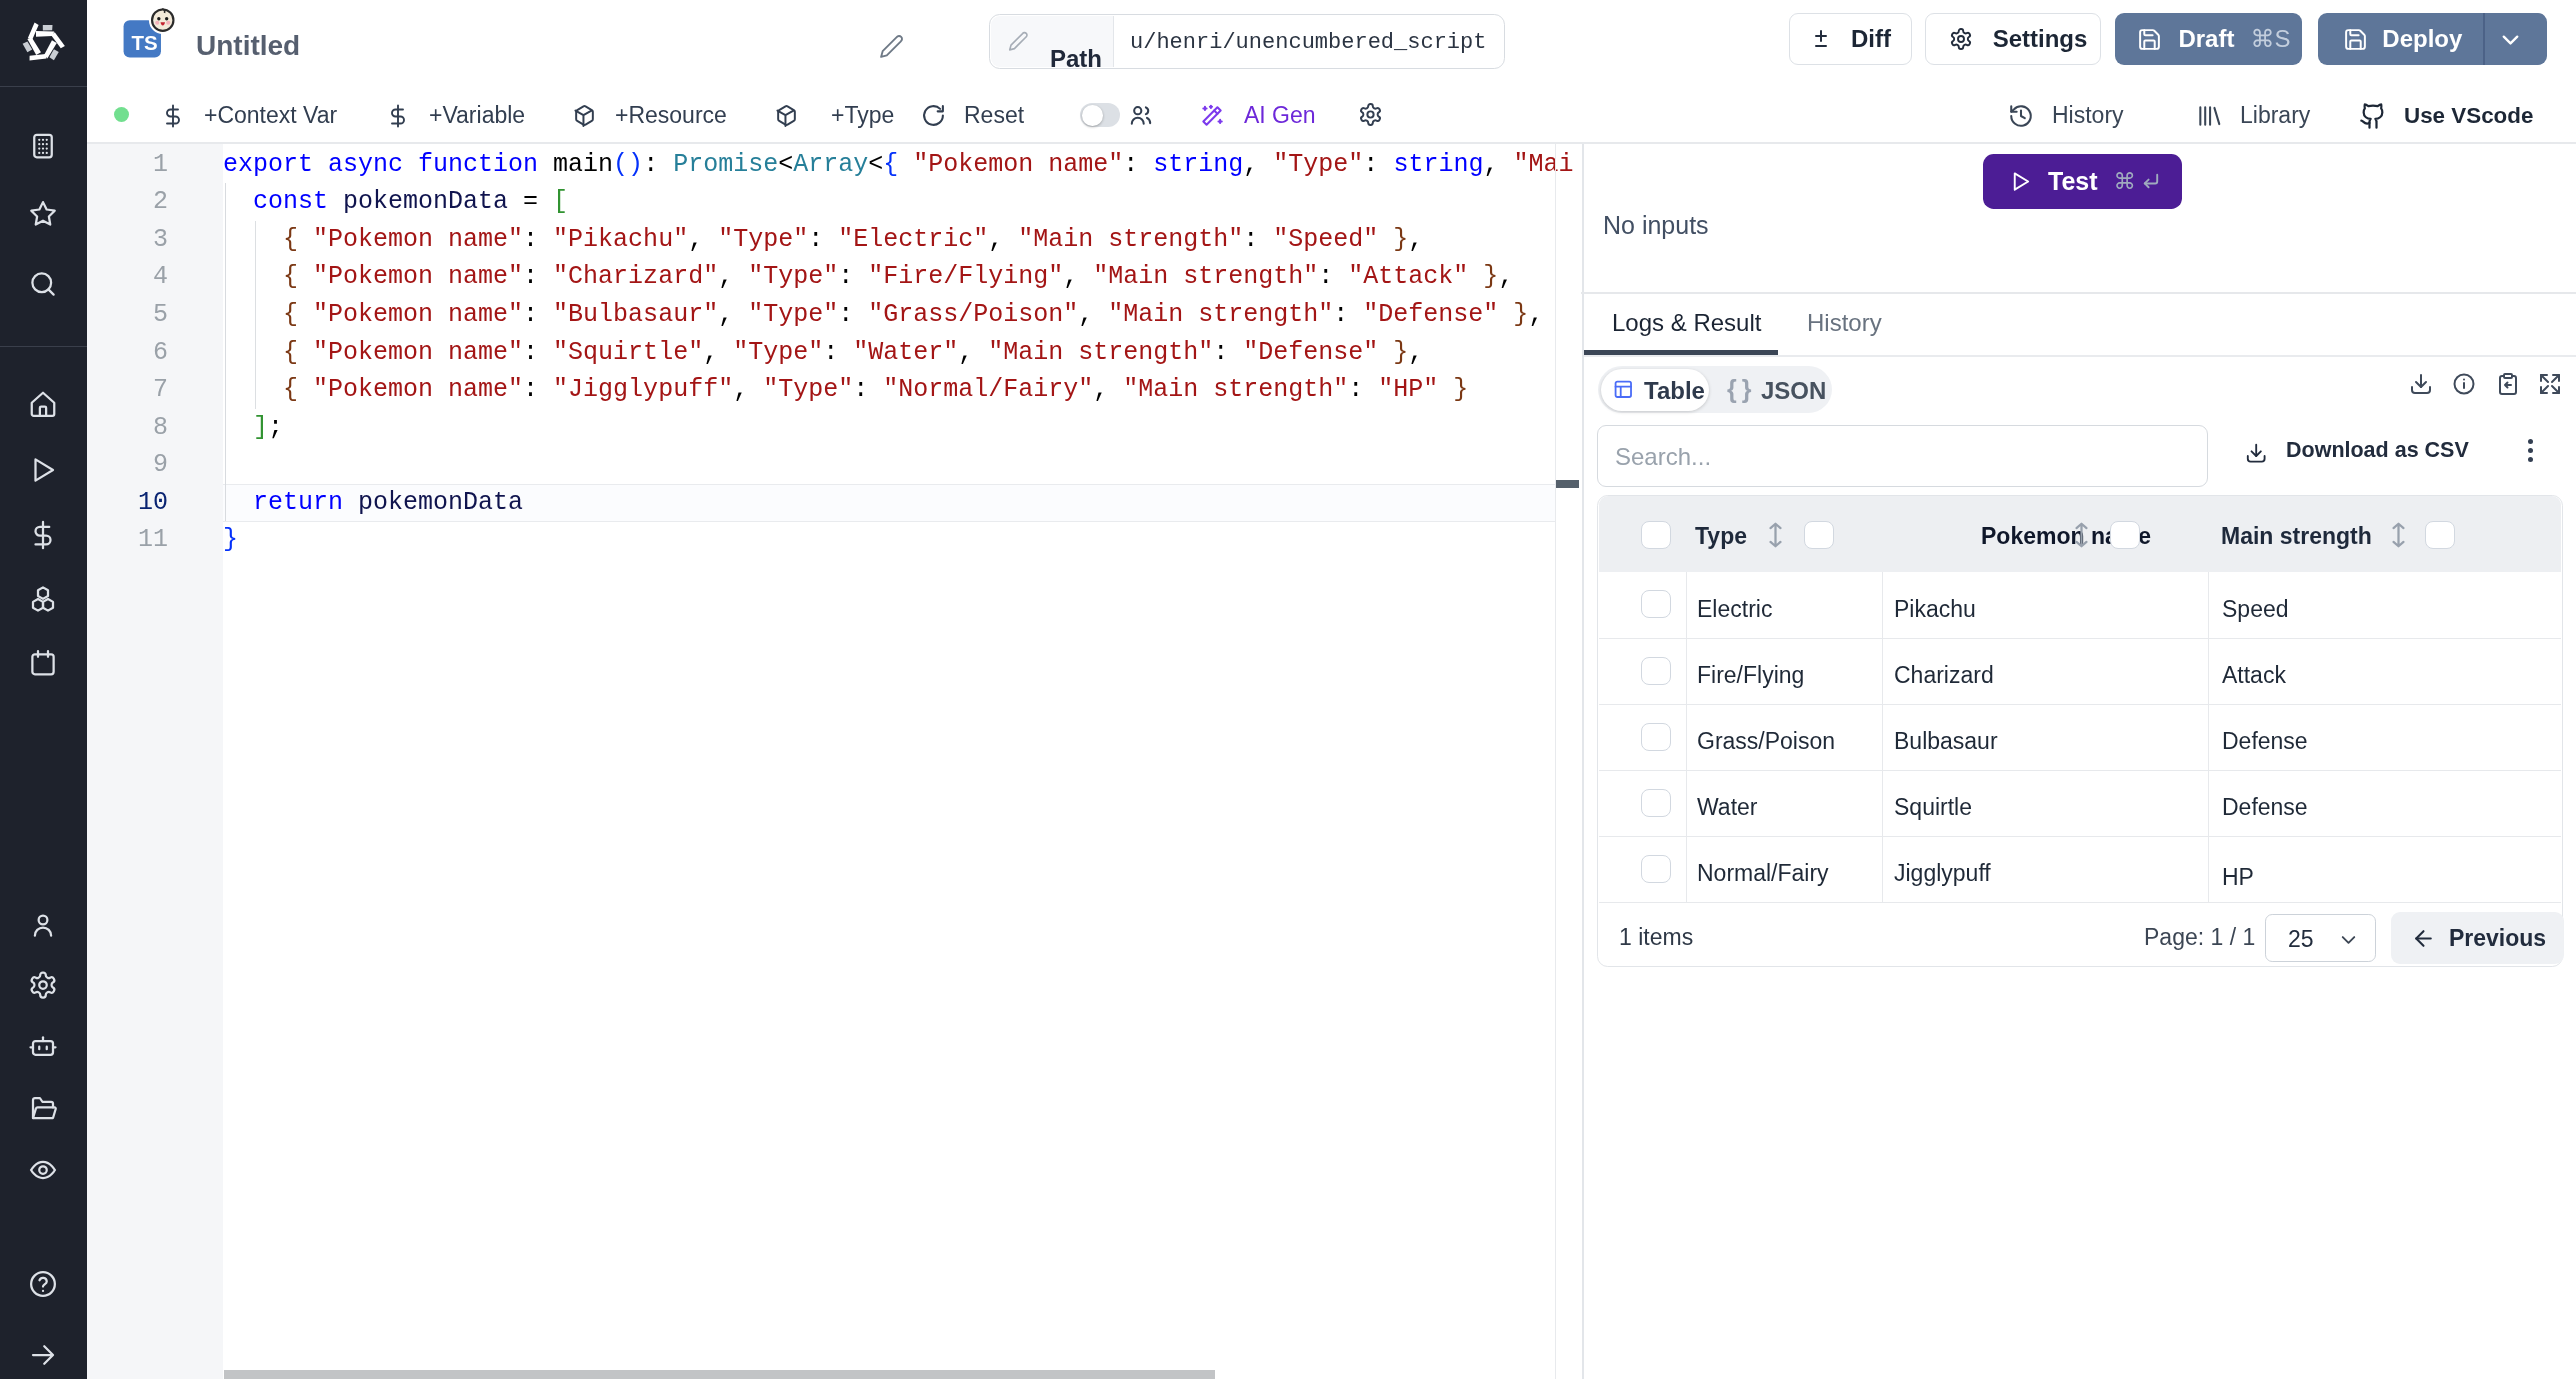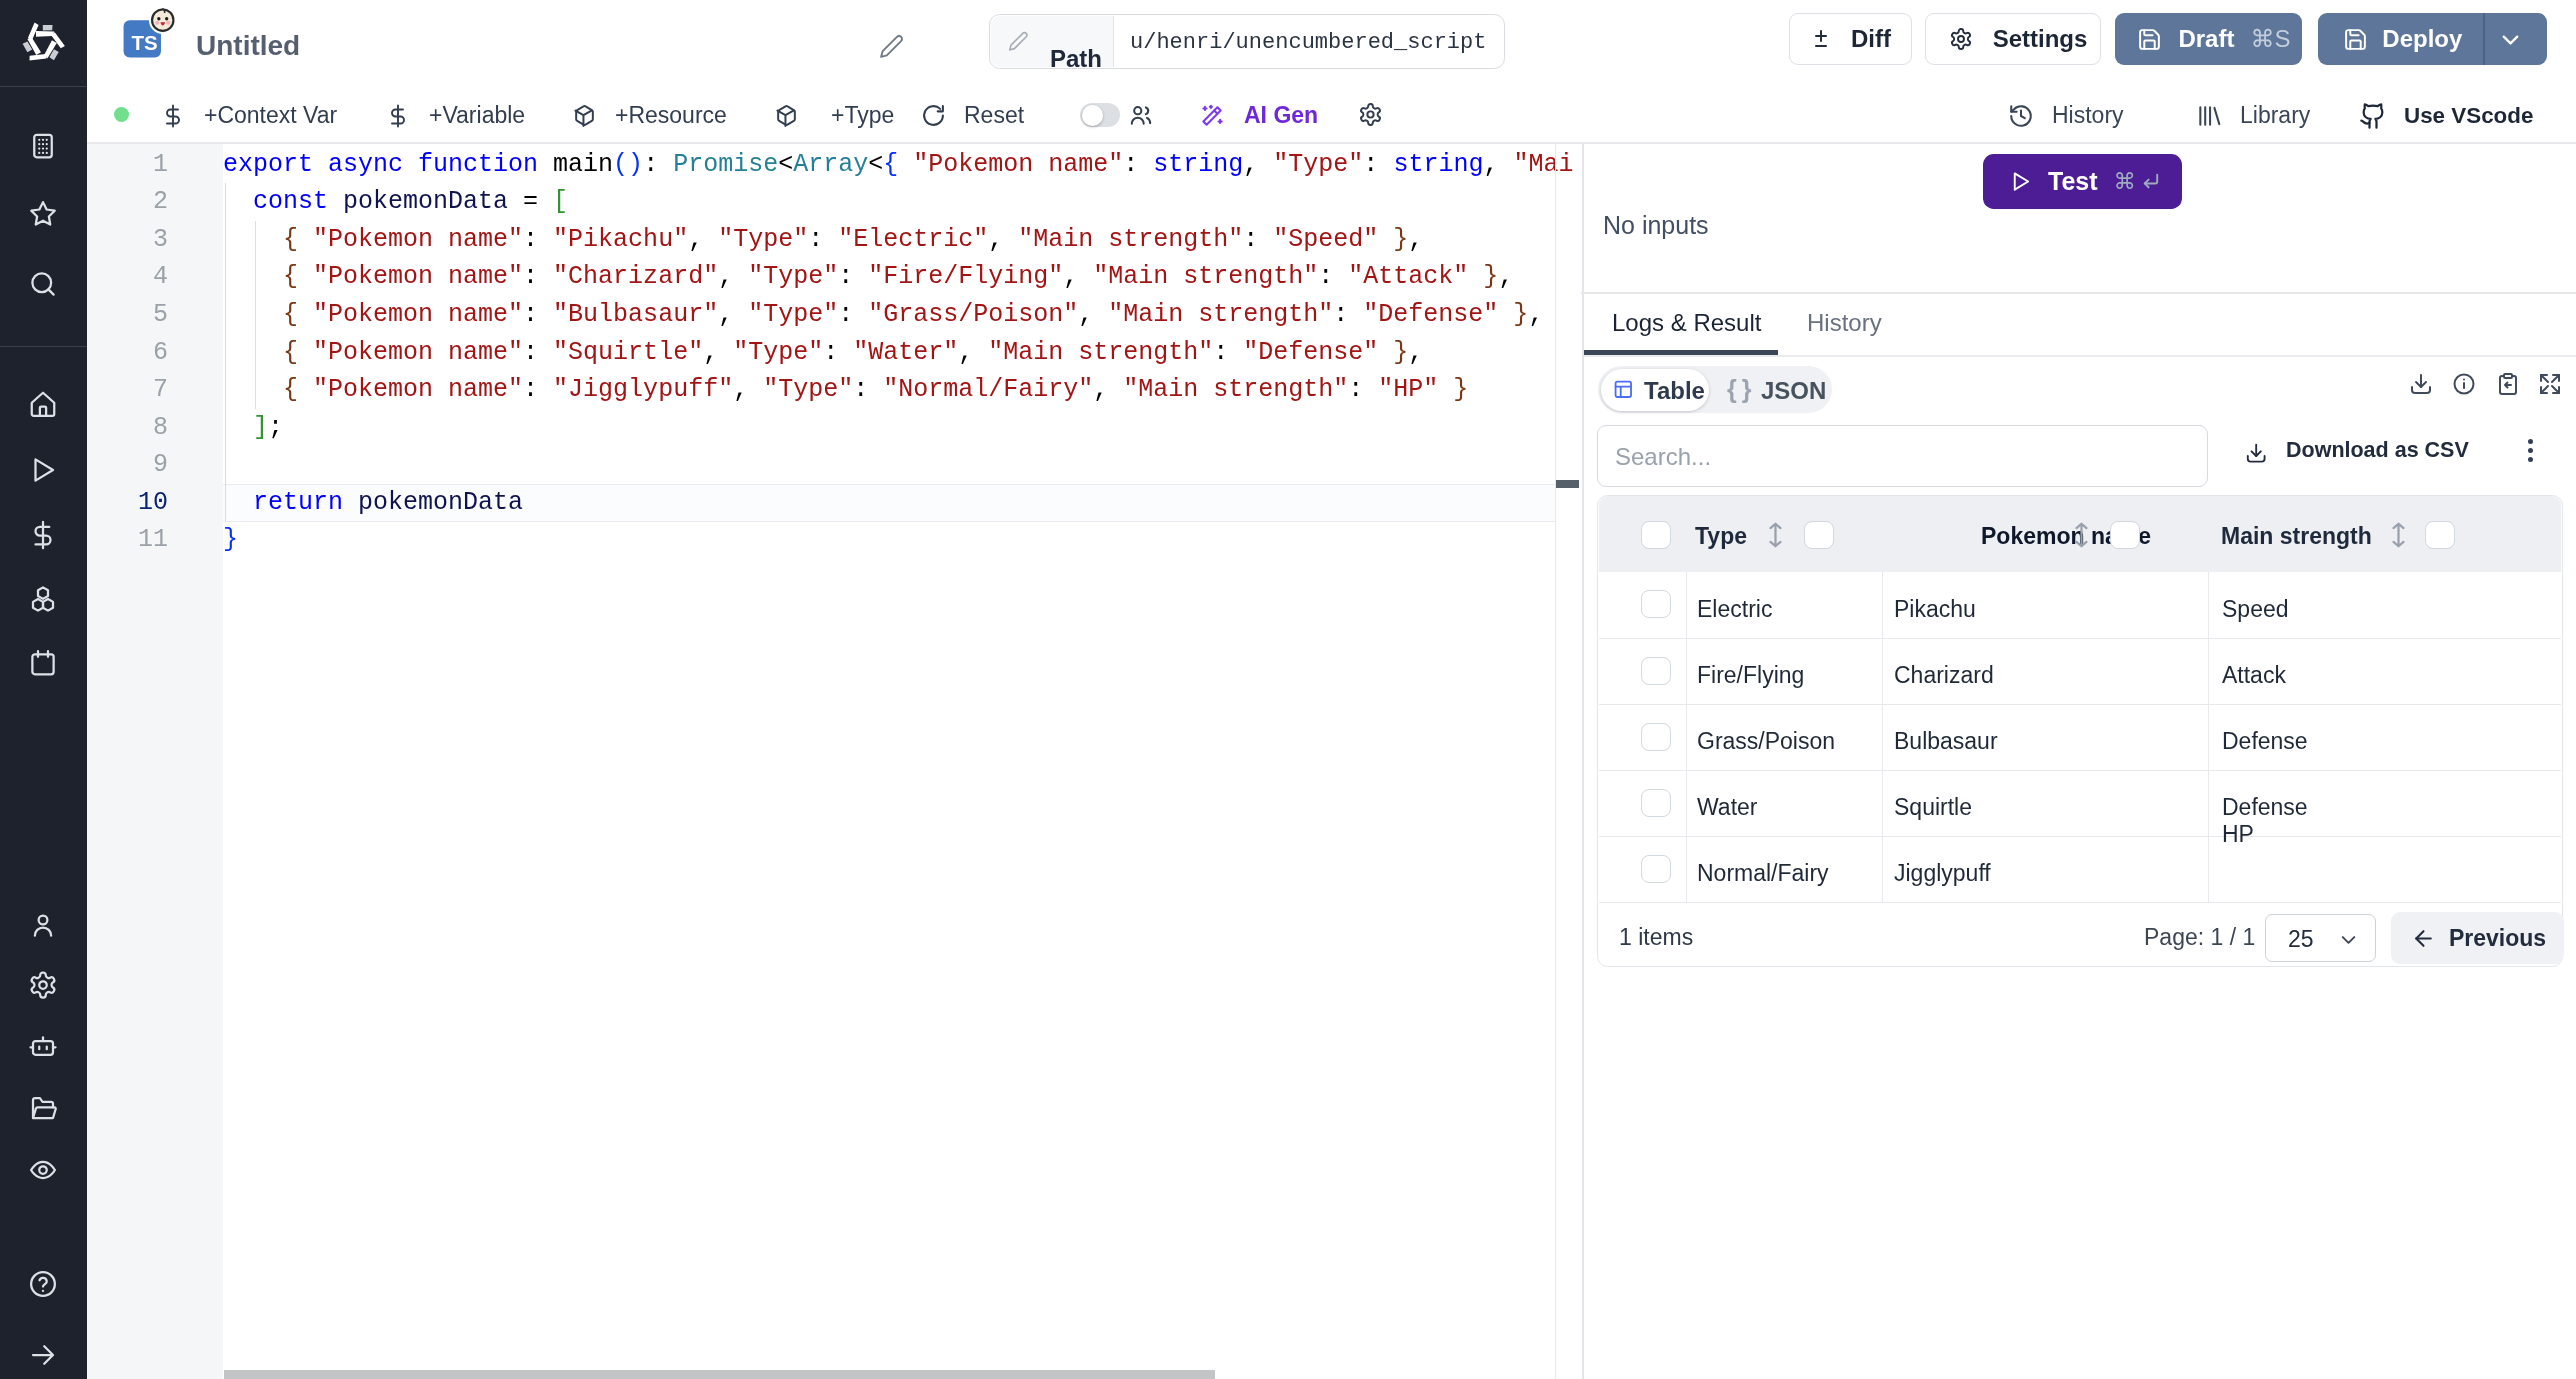--- a/index.html
+++ b/index.html
@@ -201,21 +201,21 @@
   <span style="margin-left:18px">Reset</span>
 </div>
 <div class="abs" style="left:1080px;top:103px;width:40px;height:24px;border-radius:12.5px;background:#dce0e5"></div>
 <div class="abs" style="left:1082px;top:105px;width:20.6px;height:20.6px;border-radius:50%;background:#fff;box-shadow:0 0.9px 2.7px rgba(0,0,0,.3)"></div>
 <svg class="abs" style="left:1128px;top:102px" width="26" height="26" viewBox="0 0 24 24" fill="none" stroke="#323e50" stroke-width="1.9" stroke-linecap="round">
       <circle cx="9" cy="8" r="3.3"></circle>
       <path d="M3.5 20a5.5 5.5 0 0 1 11 0"></path>
       <path d="M16.5 5a3.3 3.3 0 0 1 0 6.2"></path>
       <path d="M17.5 14.7a5.5 5.5 0 0 1 3 4.8"></path>
     </svg>
-<div class="titem" style="left:1199px;color:#6d28d9;font-weight:700">
+<div class="titem" style="left:1199px;color:#6d28d9;font-weight:400">
   <svg width="26" height="26" viewBox="0 0 24 24" fill="none" stroke="#7c3aed" stroke-width="1.9" stroke-linecap="round" stroke-linejoin="round">
         <path d="M20 7 17 4l-13 13 3 3Z"></path>
         <path d="M14 7l3 3"></path>
         <path d="M5.5 6.5v-3M4 5h3M19.5 15.5v3M18 17h3M11 2.5v2M10 3.5h2"></path>
       </svg>
   <span style="margin-left:19px">AI Gen</span>
 </div>
 <svg class="abs" style="left:1358px;top:102px" width="25" height="25" viewBox="0 0 24 24" fill="none" stroke="#323e50" stroke-width="1.9" stroke-linecap="round" stroke-linejoin="round">
       <path d="M12.22 2h-.44a2 2 0 0 0-2 2v.18a2 2 0 0 1-1 1.73l-.43.25a2 2 0 0 1-2 0l-.15-.08a2 2 0 0 0-2.73.73l-.22.38a2 2 0 0 0 .73 2.73l.15.1a2 2 0 0 1 1 1.72v.51a2 2 0 0 1-1 1.74l-.15.09a2 2 0 0 0-.73 2.73l.22.38a2 2 0 0 0 2.73.73l.15-.08a2 2 0 0 1 2 0l.43.25a2 2 0 0 1 1 1.73V20a2 2 0 0 0 2 2h.44a2 2 0 0 0 2-2v-.18a2 2 0 0 1 1-1.73l.43-.25a2 2 0 0 1 2 0l.15.08a2 2 0 0 0 2.73-.73l.22-.39a2 2 0 0 0-.73-2.73l-.15-.08a2 2 0 0 1-1-1.74v-.5a2 2 0 0 1 1-1.74l.15-.09a2 2 0 0 0 .73-2.73l-.22-.38a2 2 0 0 0-2.73-.73l-.15.08a2 2 0 0 1-2 0l-.43-.25a2 2 0 0 1-1-1.73V4a2 2 0 0 0-2-2z"></path>
       <circle cx="12" cy="12" r="3"></circle>
@@ -381,21 +381,21 @@
 <div class="cell abs" style="left:1697px;top:728px">Grass/Poison</div>
 <div class="cell abs" style="left:1894px;top:728px">Bulbasaur</div>
 <div class="cell abs" style="left:2222px;top:728px">Defense</div>
 <div class="cb" style="left:1641px;top:789px"></div>
 <div class="cell abs" style="left:1697px;top:794px">Water</div>
 <div class="cell abs" style="left:1894px;top:794px">Squirtle</div>
 <div class="cell abs" style="left:2222px;top:794px">Defense</div>
 <div class="cb" style="left:1641px;top:855px"></div>
 <div class="cell abs" style="left:1697px;top:860px">Normal/Fairy</div>
 <div class="cell abs" style="left:1894px;top:860px">Jigglypuff</div>
-<div class="cell abs" style="left:2222px;top:821px">HP</div>
+<div class="cell abs" style="left:2222px;top:864px">HP</div>
 
 <div class="abs" style="left:1619px;top:924px;font-size:23px;color:#2f3947">1 items</div>
 <div class="abs" style="left:2144px;top:924px;font-size:23px;color:#3c4654">Page: 1 / 1</div>
 <div class="abs" style="left:2265px;top:914px;width:111px;height:48px;border:1.8px solid #ccd2d9;border-radius:7.2px;background:#fff"></div>
 <div class="abs" style="left:2288px;top:926px;font-size:23px;color:#222c3d">25</div>
 <svg class="abs" style="left:2337px;top:928px" width="23" height="23" viewBox="0 0 24 24" fill="none" stroke="#3c4654" stroke-width="2" stroke-linecap="round" stroke-linejoin="round">
       <path d="M6 9.5l6 6 6-6"></path>
     </svg>
 <div class="abs" style="left:2391px;top:912px;width:173px;height:52px;background:#eff1f4;border-radius:9px"></div>
 <svg class="abs" style="left:2411px;top:926px" width="25" height="25" viewBox="0 0 24 24" fill="none" stroke="#222c3d" stroke-width="2" stroke-linecap="round" stroke-linejoin="round">

